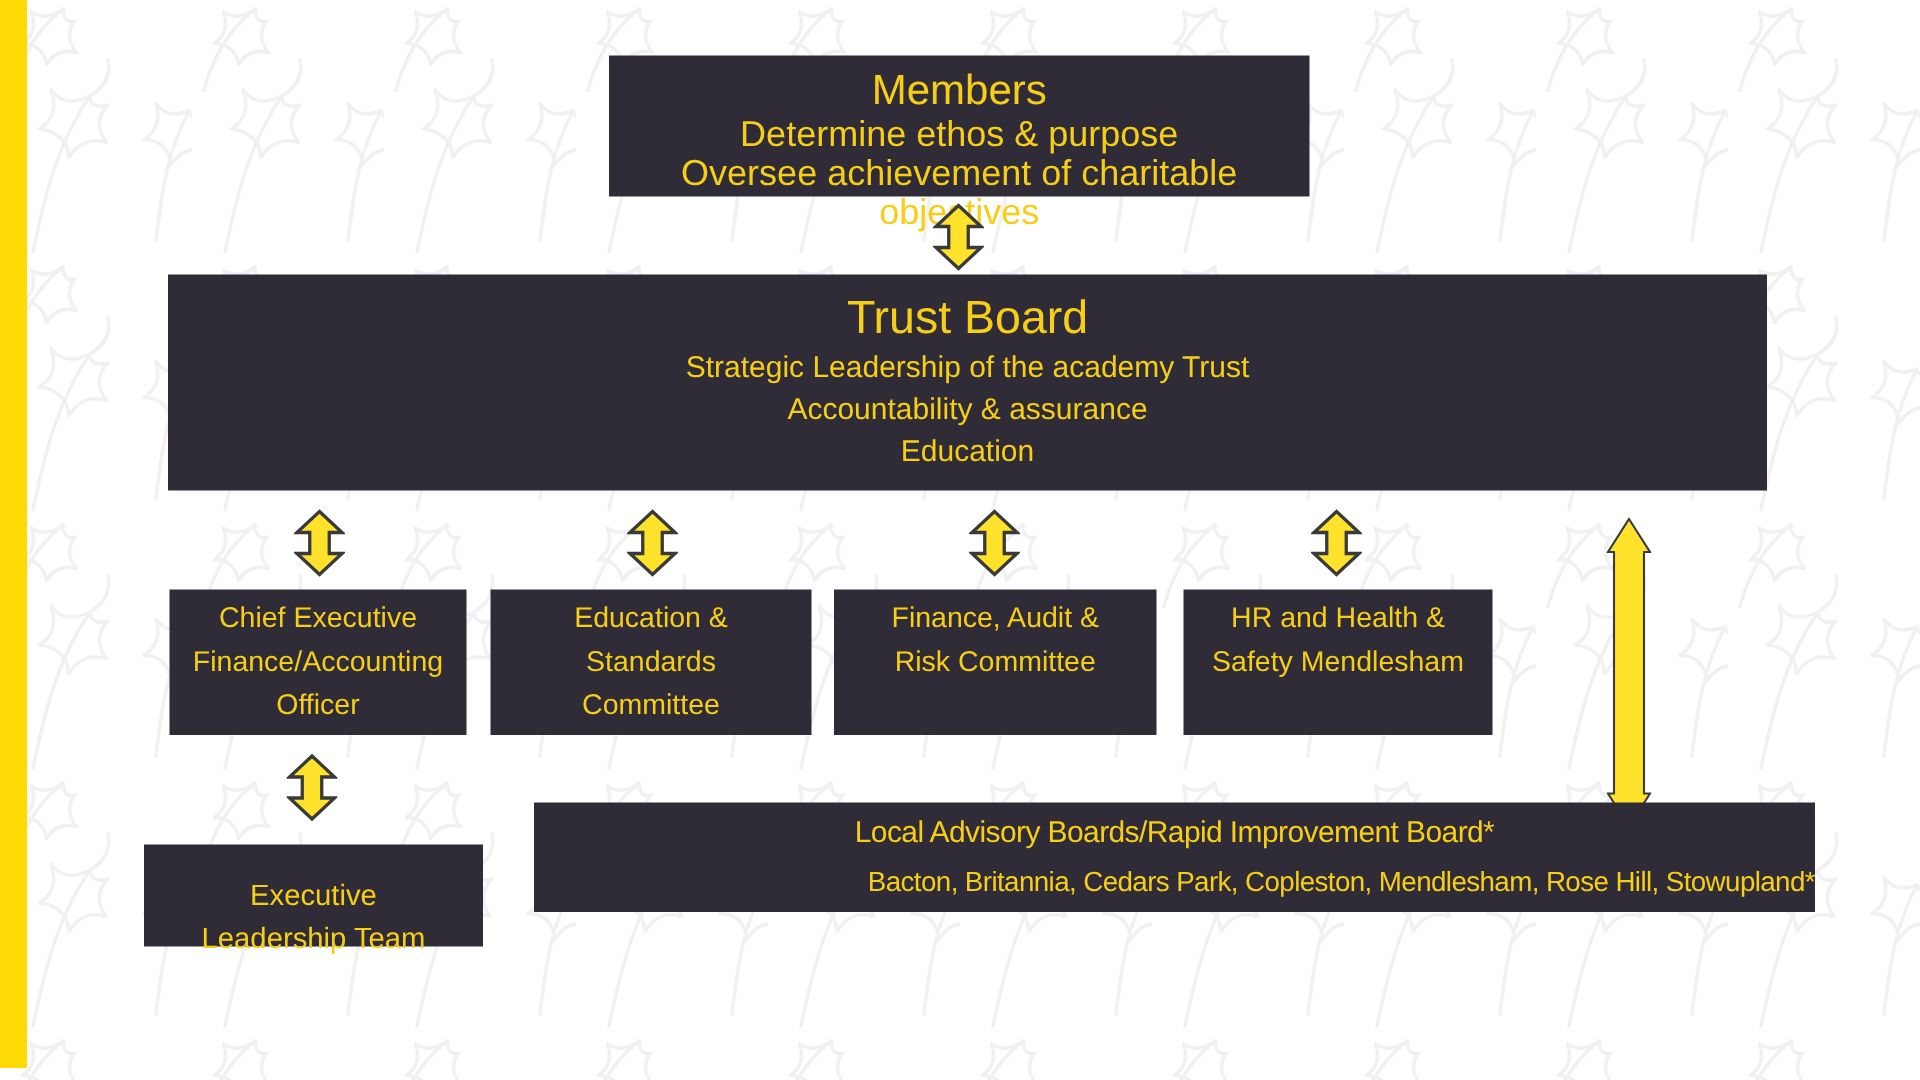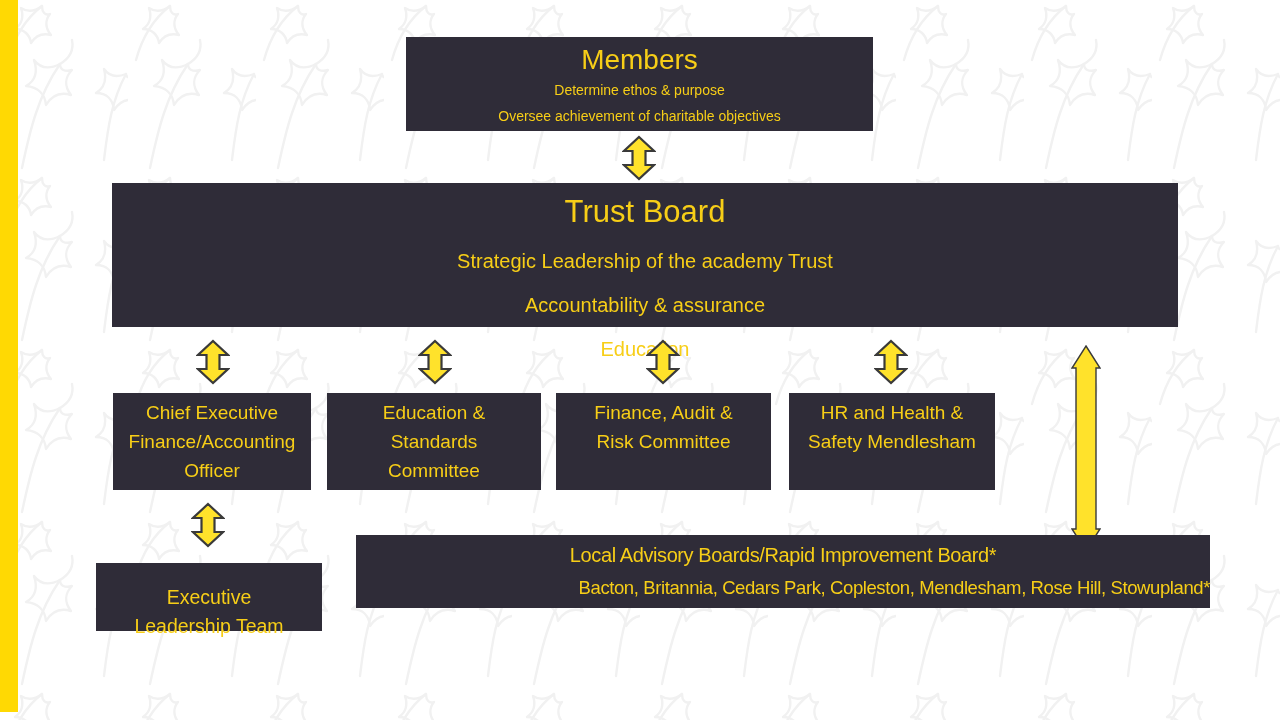--- a/index.html
+++ b/index.html
@@ -19,24 +19,24 @@
   .box{
     position:absolute;
     background:var(--box-background,#2f2c38);
     color:var(--box-text,#f7ce17);
     text-align:center;
     box-sizing:border-box;
   }
   .box-title{font-weight:400;}
   .members{left:406px;top:37px;width:467px;height:94px;padding-top:5px;}
   .members .box-title{font-size:28px;line-height:35px;}
-  .members .box-lines div{font-size:14px;line-height:26px;}
+  .members .box-lines div{font-size:24px;line-height:26px;}
   .trust{left:112px;top:183px;width:1066px;height:144px;padding-top:9px;}
   .trust .box-title{font-size:31px;line-height:39px;}
-  .trust .box-lines div{font-size:20px;line-height:28px;margin-top:16px;}
+  .trust .box-lines div{font-size:20px;line-height:28px;}
   .committee{top:393px;height:97px;padding-top:5px;font-size:19px;}
   .committee .box-lines div{line-height:29px;}
   .elt{left:96px;top:563px;width:226px;height:68px;padding-top:20px;font-size:19.5px;}
   .elt .box-lines div{line-height:29px;}
   .lab{left:356px;top:535px;width:854px;height:73px;display:flex;flex-direction:column;justify-content:space-evenly;letter-spacing:-0.4px;}
   .lab-title{font-size:20px;}
   .lab-schools{font-size:18.5px;text-align:right;}
   .arrow{position:absolute;}
   .arrow path{fill:var(--arrow-fill,#ffe22b);stroke:var(--arrow-outline,#3a3a3a);stroke-width:2.2;stroke-linejoin:miter;}
   .arrow.long path{stroke-width:1.4;}

